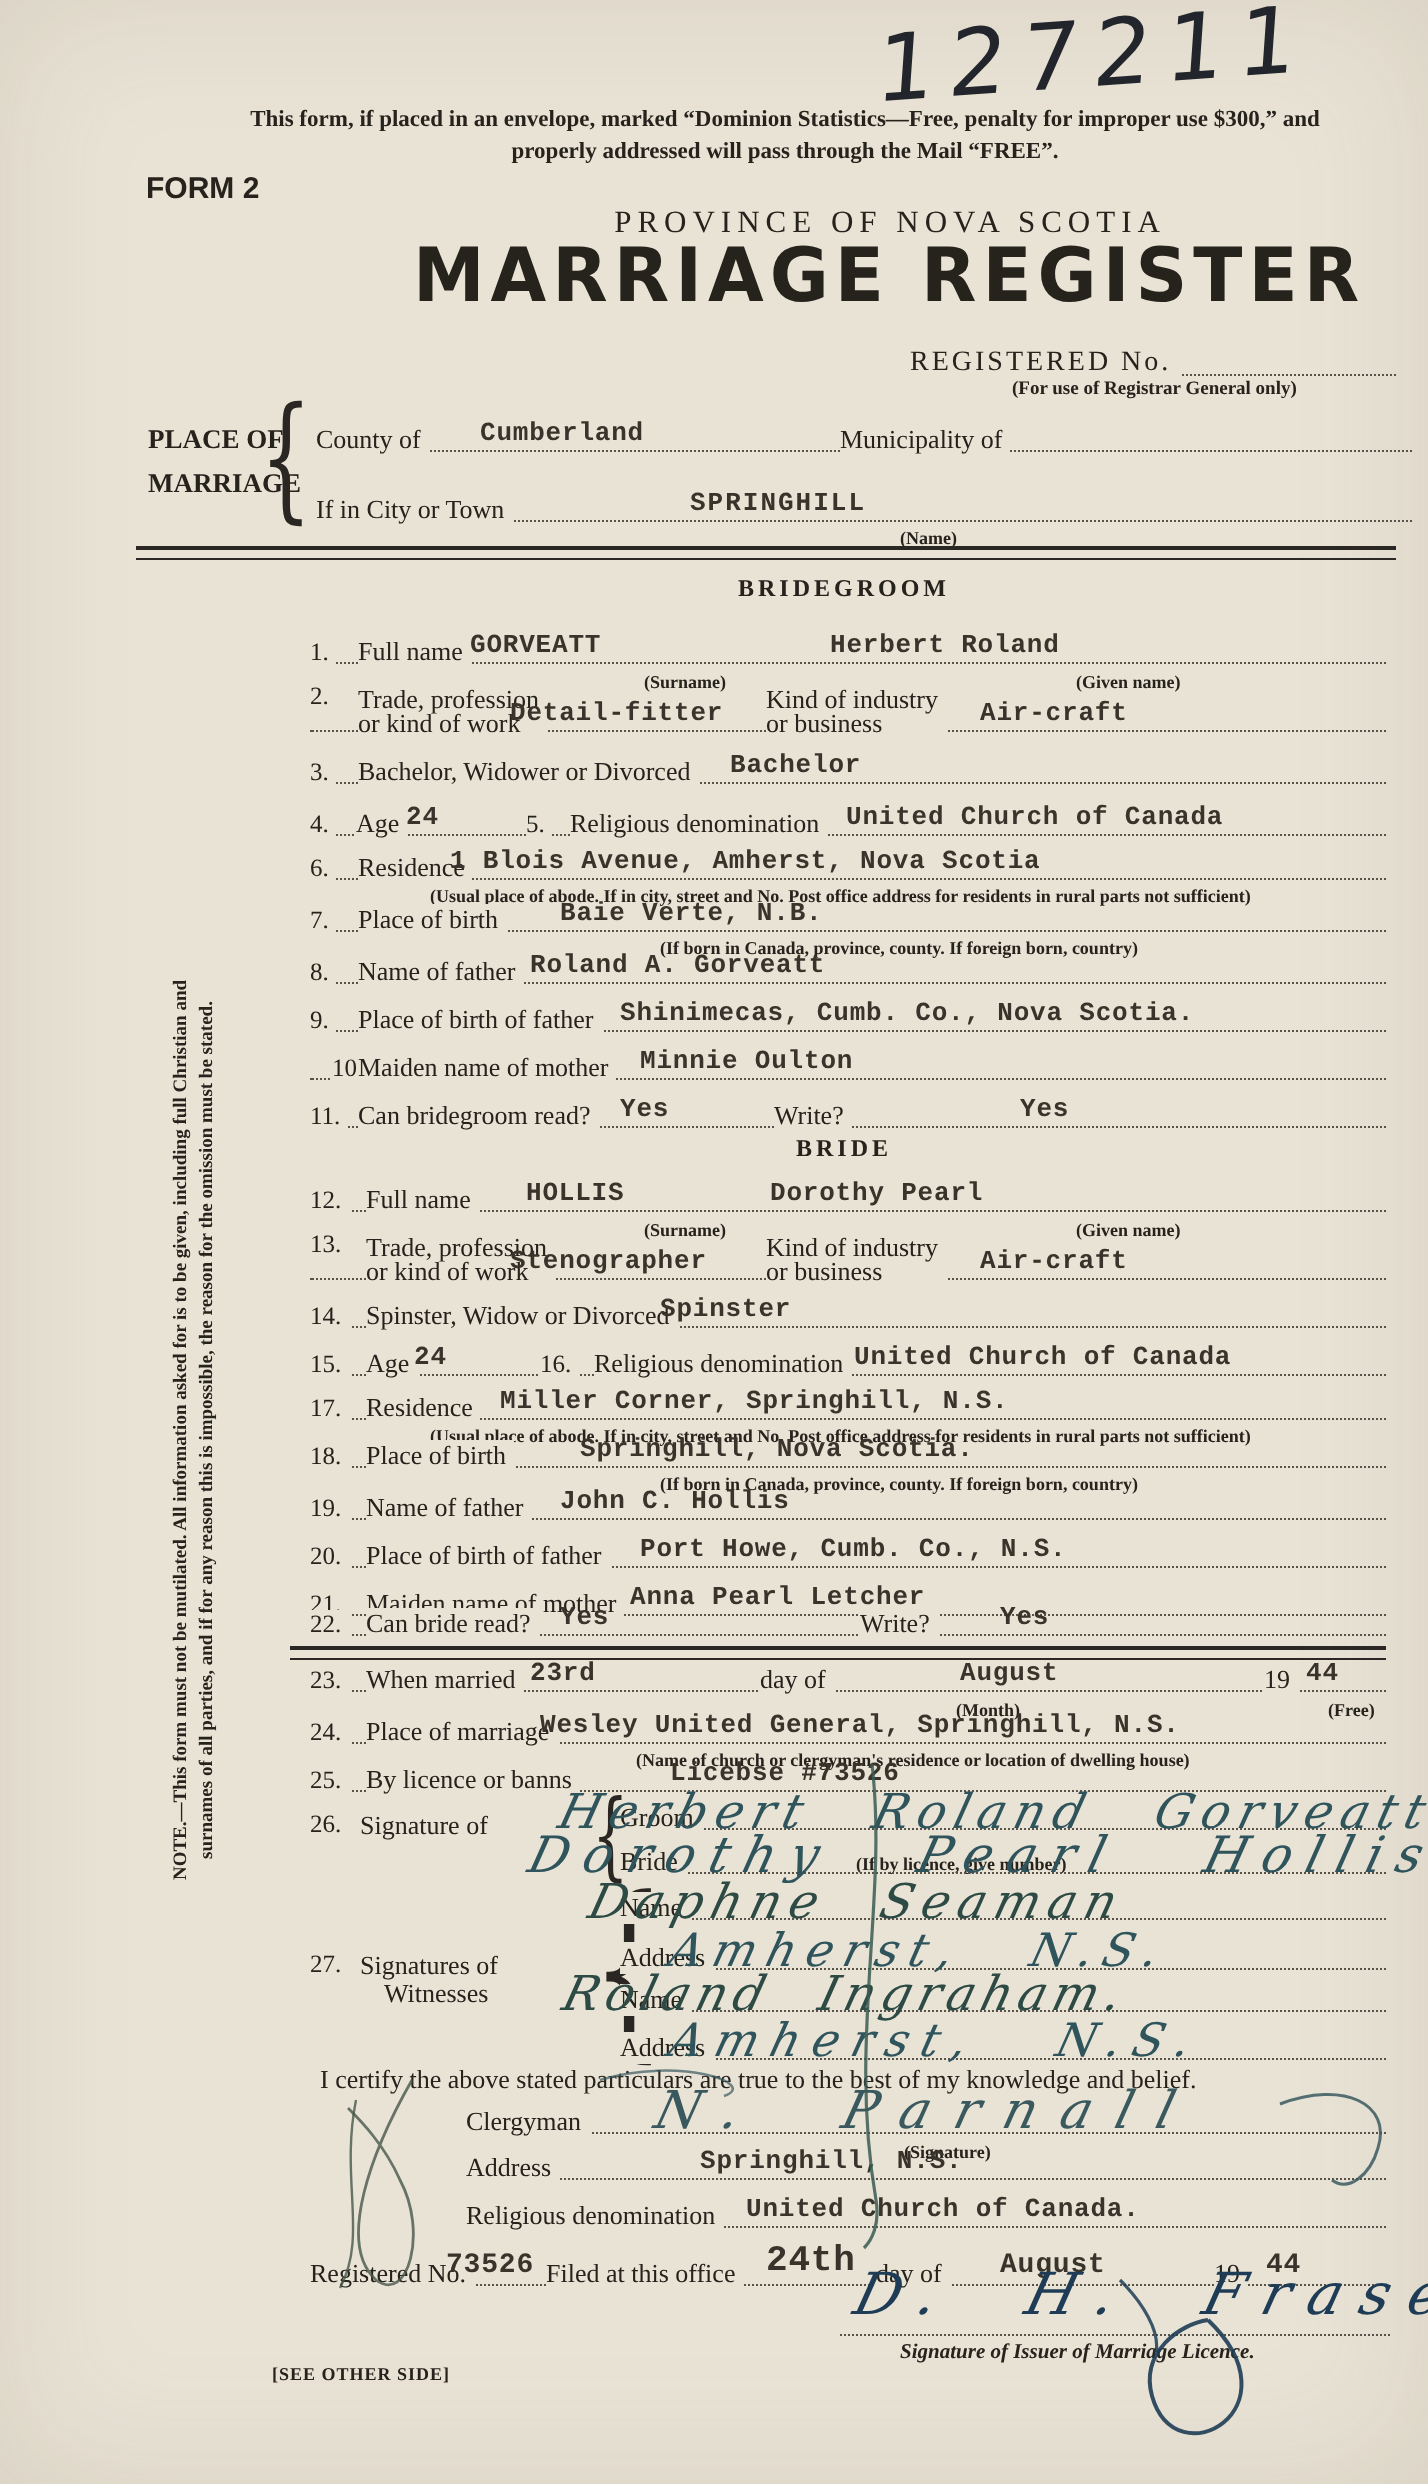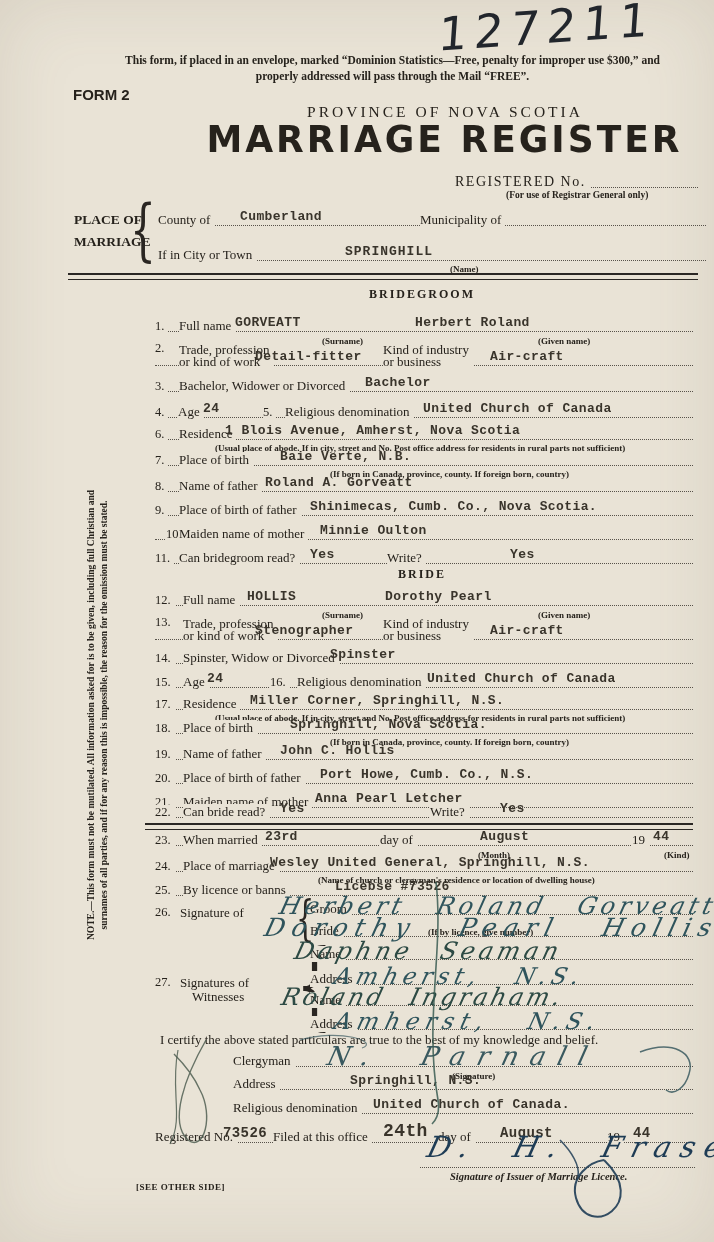--- a/index.html
+++ b/index.html
@@ -159,21 +159,21 @@
     <span class="abs lbl" style="left:232px">Write?</span>
     <span class="typed" style="left:355px">Yes</span>
   </div>
 
   <div class="sechead" style="top:567px;">BRIDE</div>
 
   <div class="row" style="top:588px;left:155px;right:21px;">
     <div class="line"></div>
     <span class="abs num" style="left:0">12.</span>
     <span class="abs lbl" style="left:28px">Full name</span>
-    <span class="typed" style="left:92px">HOLLIS</span>
+    <span class="typed" style="left:108px">HOLLIS</span>
     <span class="typed" style="left:230px">Dorothy Pearl</span>
   </div>
   <div class="cap" style="left:322px;top:610px;">(Surname)</div>
   <div class="cap" style="left:538px;top:610px;">(Given name)</div>
 
   <div class="row" style="top:614px;left:155px;right:21px;height:26px;">
     <div class="line"></div>
     <span class="abs num" style="left:0;bottom:10px;background:none;">13.</span>
     <span class="lbl2" style="left:28px;bottom:-2px;">
       <div>Trade, profession</div>
@@ -256,21 +256,21 @@
     <div class="line"></div>
     <span class="abs num" style="left:0">23.</span>
     <span class="abs lbl" style="left:28px">When married</span>
     <span class="typed" style="left:110px">23rd</span>
     <span class="abs lbl" style="left:225px">day of</span>
     <span class="typed" style="left:325px">August</span>
     <span class="abs lbl" style="left:477px">19</span>
     <span class="typed" style="left:498px">44</span>
   </div>
   <div class="cap" style="left:478px;top:850px;">(Month)</div>
-  <div class="cap" style="left:664px;top:850px;">(Kind)</div>
+  <div class="cap" style="left:664px;top:850px;">(Free)</div>
 
   <div class="row" style="top:854px;left:155px;right:21px;">
     <div class="line"></div>
     <span class="abs num" style="left:0">24.</span>
     <span class="abs lbl" style="left:28px">Place of marriage</span>
     <span class="typed" style="left:115px">Wesley United General, Springhill,  N.S.</span>
   </div>
   <div class="cap" style="left:318px;top:875px;">(Name of church or clergyman's residence or location of dwelling house)</div>
 
   <div class="row" style="top:878px;left:155px;right:21px;">

